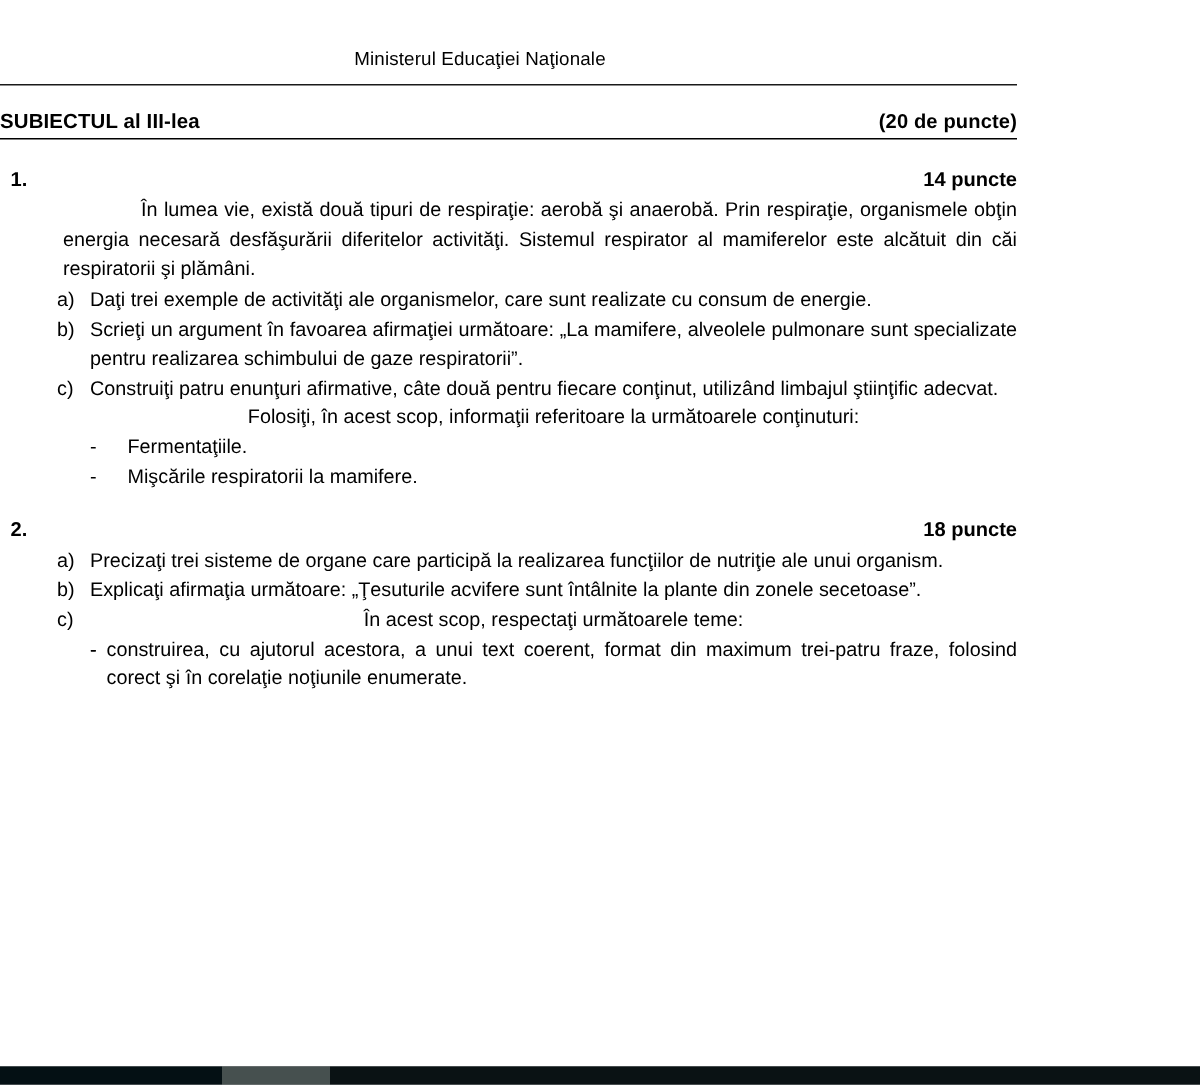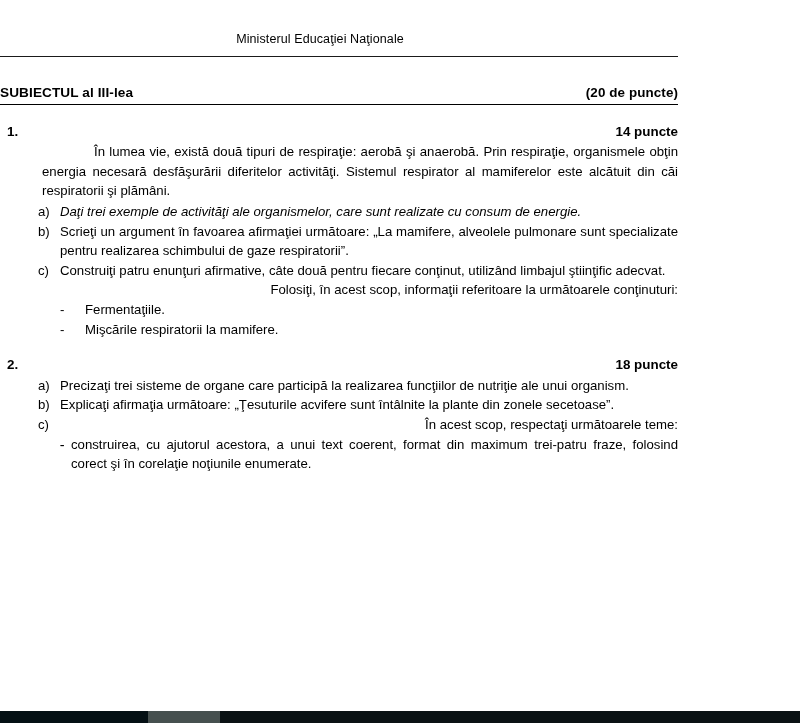--- a/index.html
+++ b/index.html
@@ -47,21 +47,21 @@
     width: 678px;
     height: 0;
     border: 0;
     border-top: 1.6px solid #1a1a1a;
   }
 
   
   .content {
     position: relative;
     width: 678px;
-    margin: 12px auto;
+    margin: 0 auto;
     padding-top: 14px;
     font-size: 13.2px;
     line-height: 19.6px;
   }
 
   
   .subject-row {
     display: flex;
     justify-content: space-between;
     align-items: baseline;
@@ -113,26 +113,25 @@
   ol.items > li > .marker {
     position: absolute;
     left: 38px;
     top: 0;
     width: 20px;
     text-align: left;
     font-weight: normal;
   }
   ol.items > li .nojust {
     text-align: center;
-    font-style: italic;
   }
 
   
   .sub-line {
-    text-align: right;
+    text-align: center;
     margin: 0;
   }
 
   
   ul.dash-wide {
     list-style: none;
     margin: 0;
     padding: 0;
   }
   ul.dash-wide > li {

